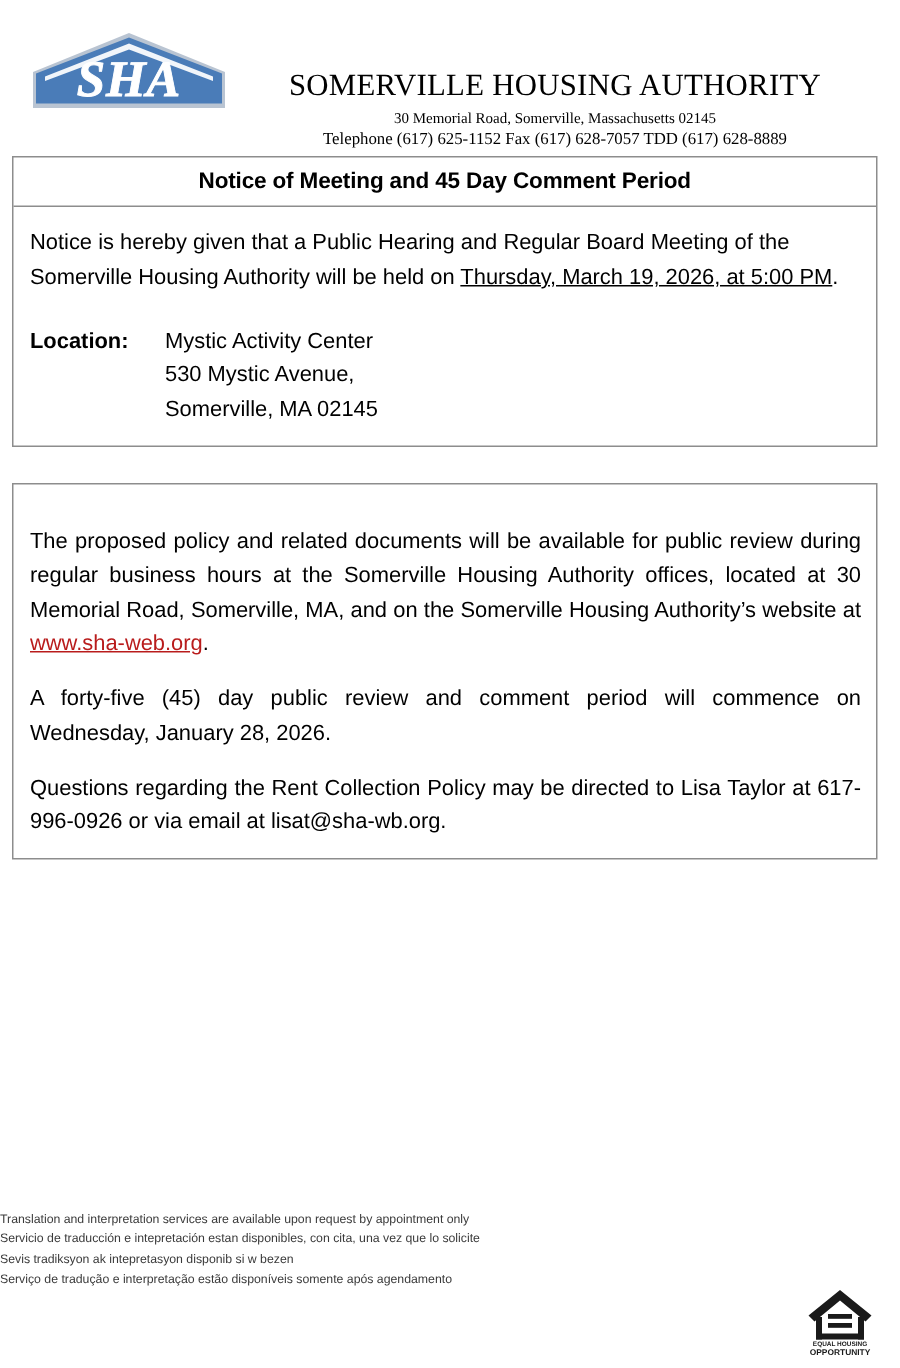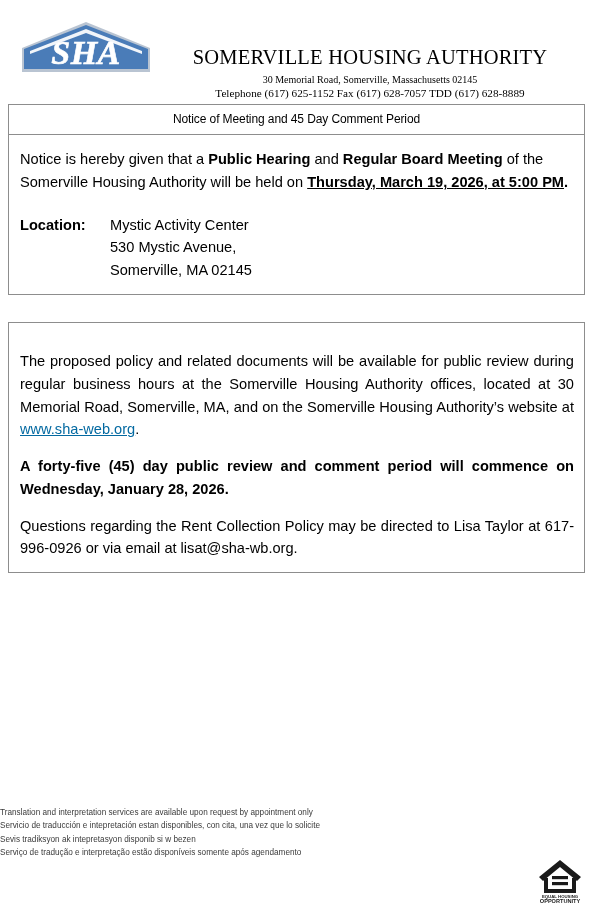--- a/index.html
+++ b/index.html
@@ -68,43 +68,43 @@
     box-sizing: border-box;
     border: 1px solid #8d8d8d;
     background: #ffffff;
   }
   #box-notice { top: 104px; }
   #box-detail { top: 322px; }
 
   .box-title-row {
     border-bottom: 1px solid #8d8d8d;
     text-align: center;
-    font-weight: normal;
-    font-size: 12px;
+    font-weight: bold;
+    font-size: 15px;
     padding: 7px 6px 8px 6px;
     letter-spacing: -0.1px;
   }
 
   .box-body {
     padding: 13px 10px 12px 11px;
   }
 
   .para {
     font-size: 14.6px;
     line-height: 1.56;
     margin: 0;
   }
   .para.justify { text-align: justify; }
   .gap { height: 14px; }
 
-  b, strong { font-weight: bold; }
+  b, strong { font-weight: normal; }
   u, .u { text-decoration: underline; }
 
   .link {
-    color: #0369a1;
+    color: #b91c1c;
     text-decoration: underline;
   }
 
   
   .loc-table {
     display: flex;
     margin-top: 20px;
   }
   .loc-label {
     font-size: 14.6px;

